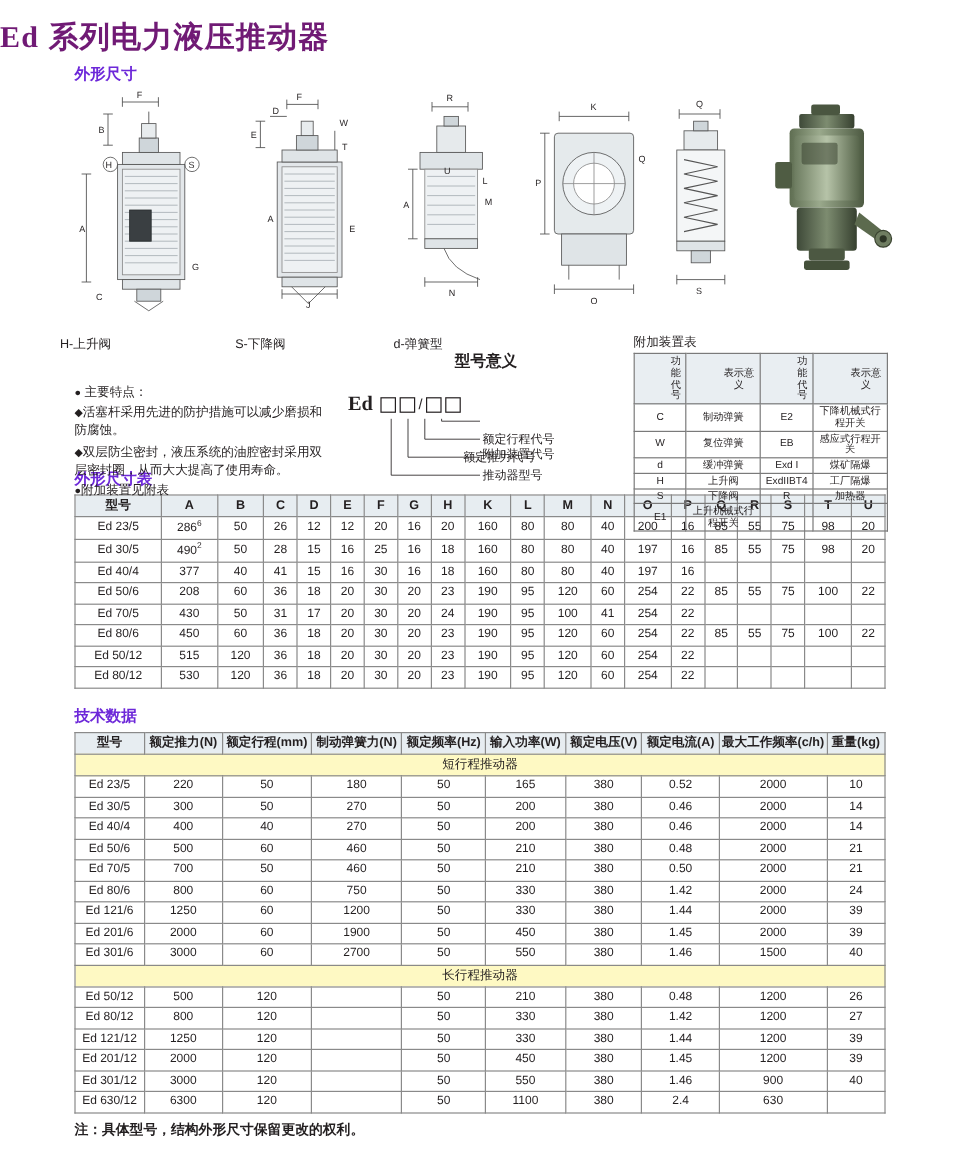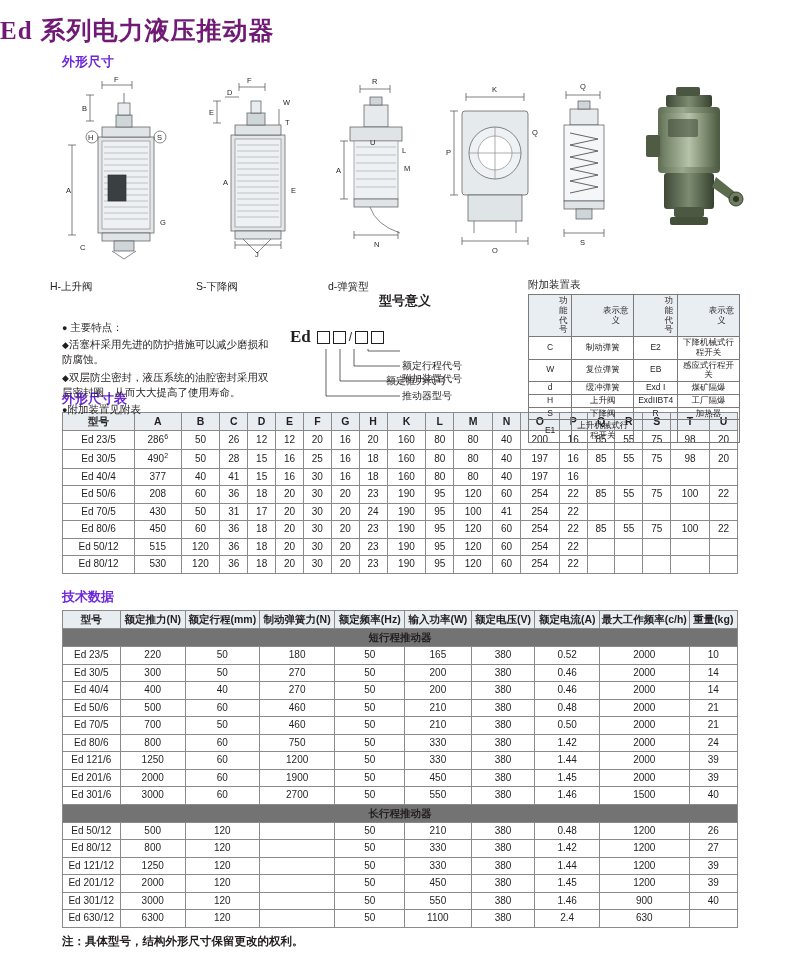--- a/index.html
+++ b/index.html
@@ -111,22 +111,22 @@
   }
   table.data th, table.data td {
     border: 1px solid #8a8a8a;
     padding: 2px 1px;
     line-height: 1.25;
     white-space: nowrap;
   }
   table.data thead th { background: #e7edf1; font-weight: bold; font-size: 10.5px; }
   table.data td.model { text-align: center; }
   table.data tr.group td {
-    background: #737373;
-    font-weight: bold;
+    background: #fef9c3;
+    font-weight: normal;
     font-size: 10.5px;
   }
   table.data .sup { font-size: 7px; vertical-align: super; }
 
   .note {
     font-size: 10px;
     margin: 4px 0 0 62px;
   }
   .foot-note {
     font-size: 11.5px;

